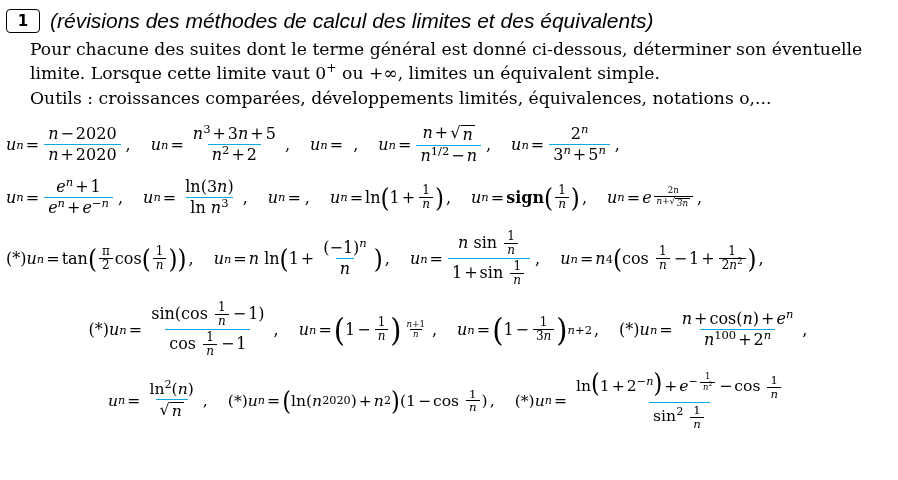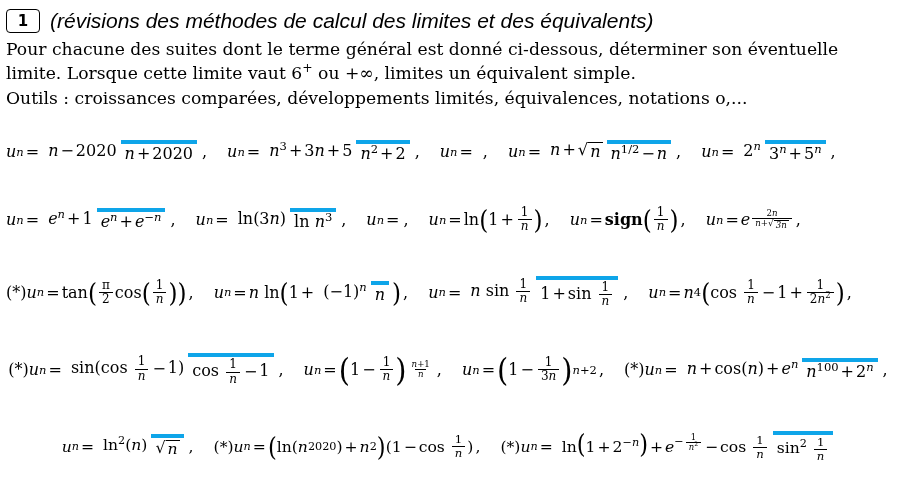--- a/index.html
+++ b/index.html
@@ -47,20 +47,21 @@
     font-style: italic;
     font-size: 21px;
     font-family: Liberation Sans, sans-serif;
   }
 
   
   .statement {
     padding: 4px 8px 0 6px;
     font-size: 17.2px;
     line-height: 1.42;
+    margin-left: 24px;
   }
   .statement p { margin: 0; }
 
   
   .math-block {
     padding: 14px 6px 0 6px;
   }
   .math-row {
     display: flex;
     flex-wrap: nowrap;
@@ -81,28 +82,28 @@
 
   
   .mi { font-style: italic; }
   .mn { font-style: normal; }
   .mo { font-style: normal; padding: 0 2px; }
   .mtxt { font-style: normal; }
   .bold { font-weight: bold; font-style: normal; text-align: right; }
 
   .frac {
     display: inline-flex;
-    flex-direction: row;
+    flex-direction: column;
     align-items: center;
     vertical-align: middle;
-    margin: 16px 3px;
+    margin: 0 3px;
     line-height: 1.12;
   }
   .frac > .num { padding: 0 4px 1px 4px; }
-  .frac > .den { border-top: 4px solid #0ea5e9; padding: 1px 4px 0 4px; }
+  .frac > .den { border-top: 1px solid #0ea5e9; padding: 1px 4px 0 4px; }
 
   .sfrac {
     display: inline-flex;
     flex-direction: column;
     align-items: center;
     vertical-align: middle;
     margin: 0 2px;
     font-size: 0.75em;
     line-height: 1.1;
   }
@@ -147,21 +148,21 @@
 
 <div class="page">
 
   <div class="ex-header">
     <span class="ex-number">1</span>
     <span class="ex-title">(révisions des méthodes de calcul des limites et des équivalents)</span>
   </div>
 
   <div class="statement">
     <p>Pour chacune des suites dont le terme général est donné ci-dessous, déterminer son éventuelle</p>
-    <p><span>limite. Lorsque cette limite vaut 6</span><sup class="exp">+</sup><span> ou +∞, limites un équivalent simple.</span></p>
+    <p><span>limite. Lorsque cette limite vaut 0</span><sup class="exp">+</sup><span> ou +∞, limites un équivalent simple.</span></p>
     <p>Outils : croissances comparées, développements limités, équivalences, notations o,...</p>
   </div>
 
   <div class="math-block">
 
     <div class="math-row">
 
       <span class="math-item">
         <span class="mi">u</span>
           <sub class="sb">n</sub>

